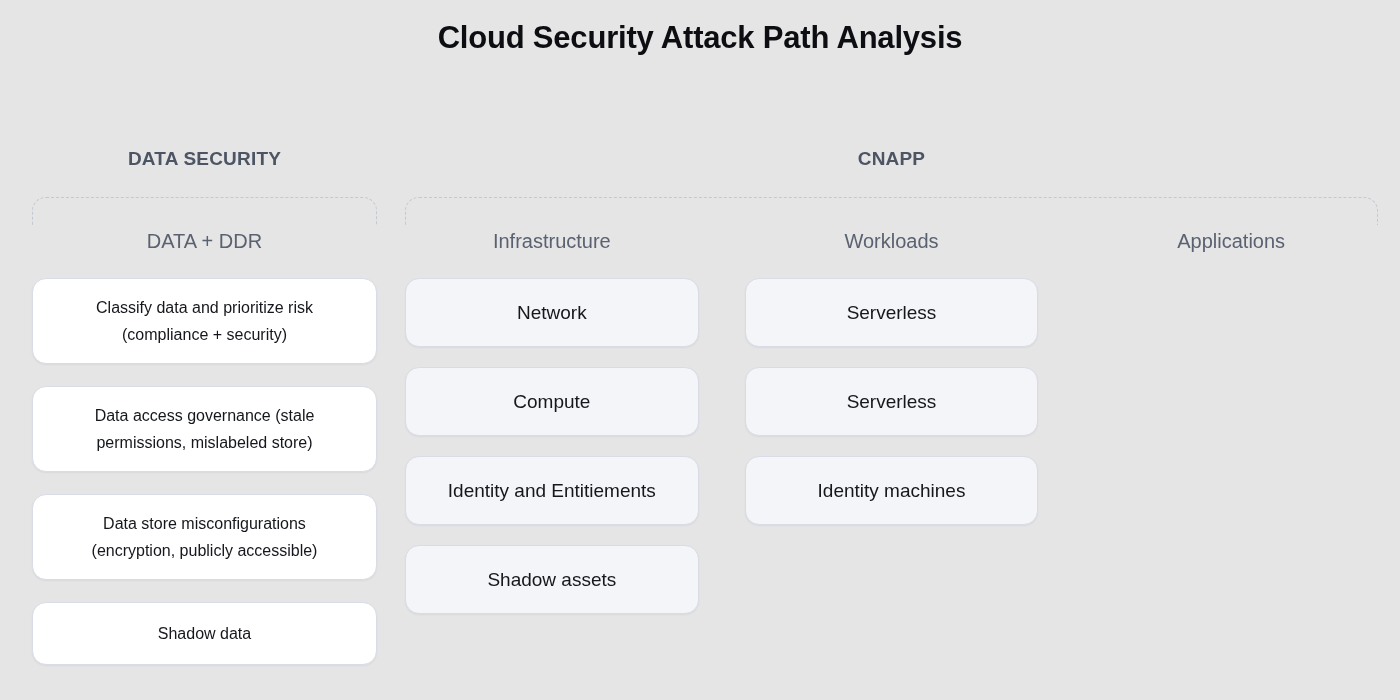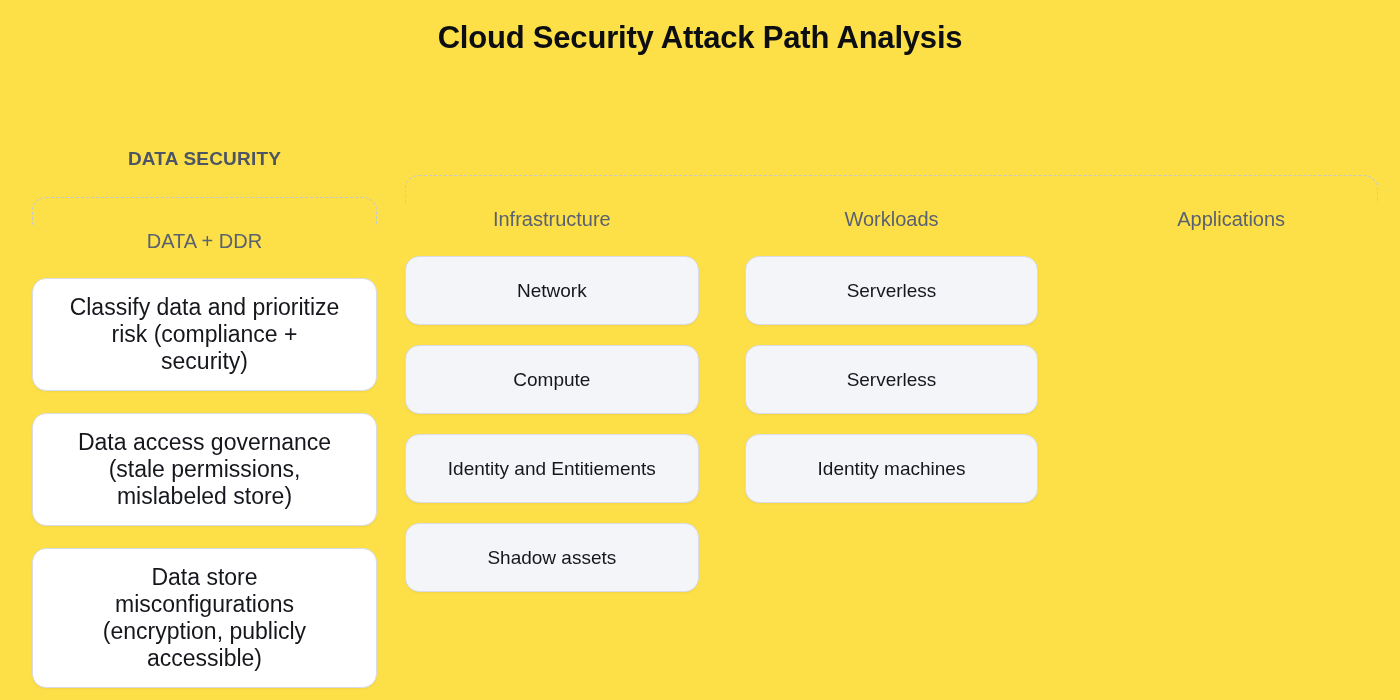--- a/index.html
+++ b/index.html
@@ -4,21 +4,21 @@
 <style>
   html, body {
     margin: 0;
     padding: 0;
     background: #ffffff;
   }
   .canvas {
     position: relative;
     width: 1400px;
     height: 700px;
-    background: #fde047;
+    background: #e5e5e5;
     font-family: "Liberation Sans", sans-serif;
     overflow: hidden;
   }
   .page-title {
     position: absolute;
     top: 21px;
     left: 0;
     width: 100%;
     margin: 0;
     text-align: center;
@@ -74,21 +74,21 @@
     box-sizing: border-box;
     min-height: 63px;
     padding: 15px 32px;
     border: 1.5px solid #d9dce6;
     border-radius: 14px;
     background: #ffffff;
     display: flex;
     align-items: center;
     justify-content: center;
     text-align: center;
-    font-size: 23px;
+    font-size: 16px;
     line-height: 27px;
     color: #15171c;
     box-shadow: 0 1px 2px rgba(18, 22, 38, 0.05);
   }
   .cnapp-columns {
     display: flex;
     gap: 46px;
   }
   .cnapp-columns .column {
     flex: 1;
@@ -117,20 +117,21 @@
     <div class="group-label">DATA + DDR</div>
     <div class="cards">
       <div class="card">Classify data and prioritize risk (compliance + security)</div>
       <div class="card">Data access governance (stale permissions, mislabeled store)</div>
       <div class="card">Data store misconfigurations (encryption, publicly accessible)</div>
       <div class="card">Shadow data</div>
     </div>
   </section>
 
   <section class="section cnapp">
+    <div class="section-header">CNAPP</div>
     <div class="bracket"></div>
     <div class="cnapp-columns">
 
       <div class="column">
         <div class="group-label">Infrastructure</div>
         <div class="cards">
           <div class="card tinted">Network</div>
           <div class="card tinted">Compute</div>
           <div class="card tinted">Identity and Entitiements</div>
           <div class="card tinted">Shadow assets</div>

